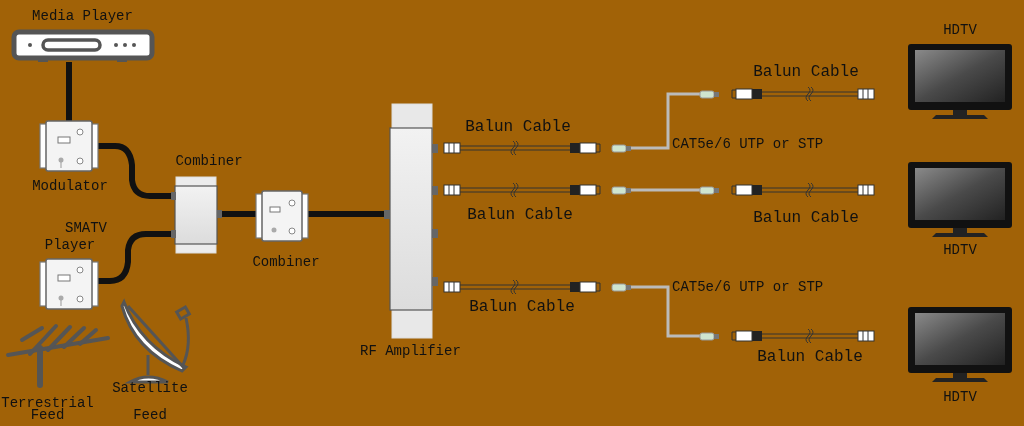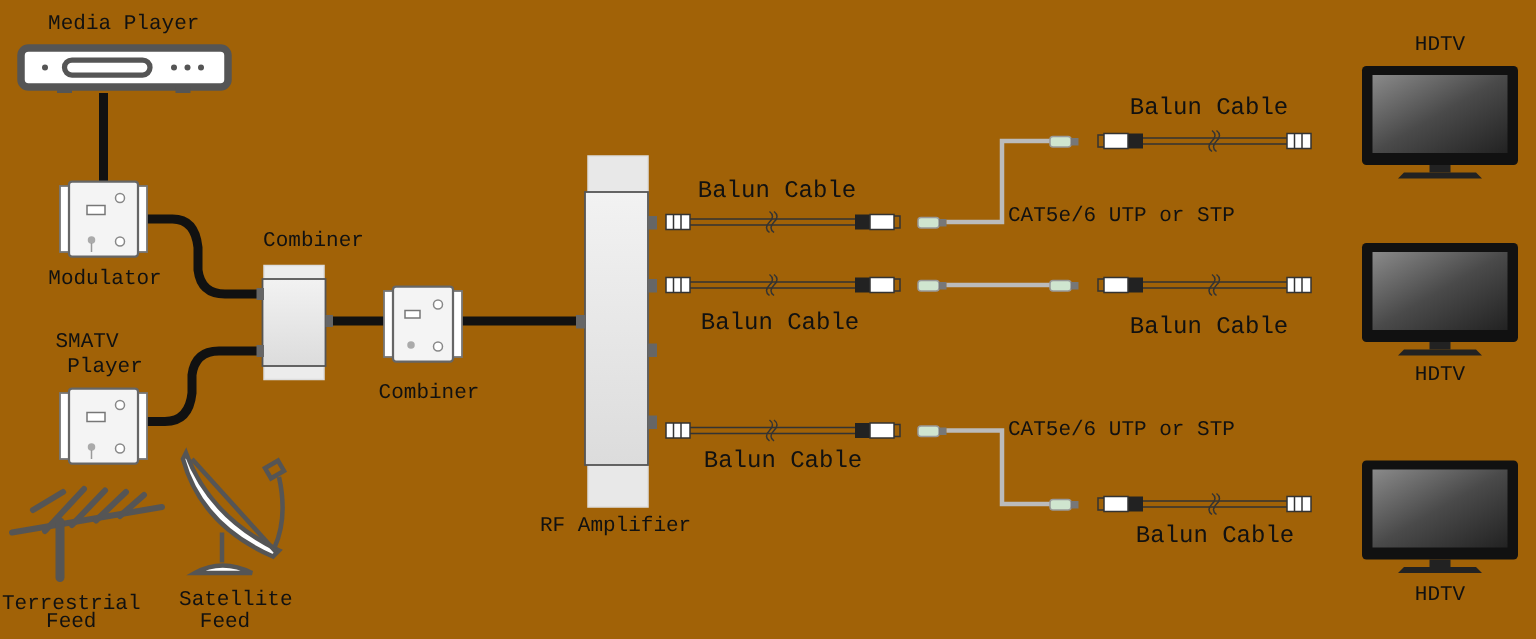--- a/index.html
+++ b/index.html
@@ -218,28 +218,28 @@
           <rect x="908" y="307" width="104" height="66" rx="3" fill="#111"></rect>
           <rect x="915" y="313" width="90" height="52" fill="url(#tvscreen)"></rect>
           <rect x="953" y="373" width="14" height="5" fill="#222"></rect>
           <path d="M936 378 H984 l4 4 H932 Z" fill="#222"></path>
         </g>
       </g>
 </svg>
 
 <div class="lbl md" style="left:0;top:8px;width:165px;">Media Player</div>
 <div class="lbl md" style="left:20px;top:178px;width:100px;">Modulator</div>
-<div class="lbl md" style="left:8px;top:220px;width:100px;">SMATV</div>
+<div class="lbl md" style="left:36px;top:220px;width:100px;">SMATV</div>
 <div class="lbl md" style="left:20px;top:237px;width:100px;">Player</div>
 <div class="lbl md" style="left:159px;top:153px;width:100px;">Combiner</div>
 <div class="lbl md" style="left:236px;top:254px;width:100px;">Combiner</div>
 <div class="lbl md" style="left:360px;top:343px;width:100px;">RF Amplifier</div>
 <div class="lbl md" style="left:0;top:395px;width:95px;">Terrestrial</div>
 <div class="lbl md" style="left:0;top:407px;width:95px;">Feed</div>
-<div class="lbl md" style="left:105px;top:392px;width:90px;text-align:right;">Satellite</div>
+<div class="lbl md" style="left:105px;top:380px;width:90px;">Satellite</div>
 <div class="lbl md" style="left:105px;top:407px;width:90px;">Feed</div>
 
 <div class="lbl md" style="left:930px;top:22px;width:60px;">HDTV</div>
 <div class="lbl md" style="left:930px;top:242px;width:60px;">HDTV</div>
 <div class="lbl md" style="left:930px;top:389px;width:60px;">HDTV</div>
 
 <div class="lbl sm" style="left:458px;top:119px;width:120px;">Balun Cable</div>
 <div class="lbl sm" style="left:746px;top:64px;width:120px;">Balun Cable</div>
 <div class="lbl sm" style="left:460px;top:207px;width:120px;">Balun Cable</div>
 <div class="lbl sm" style="left:746px;top:210px;width:120px;">Balun Cable</div>

